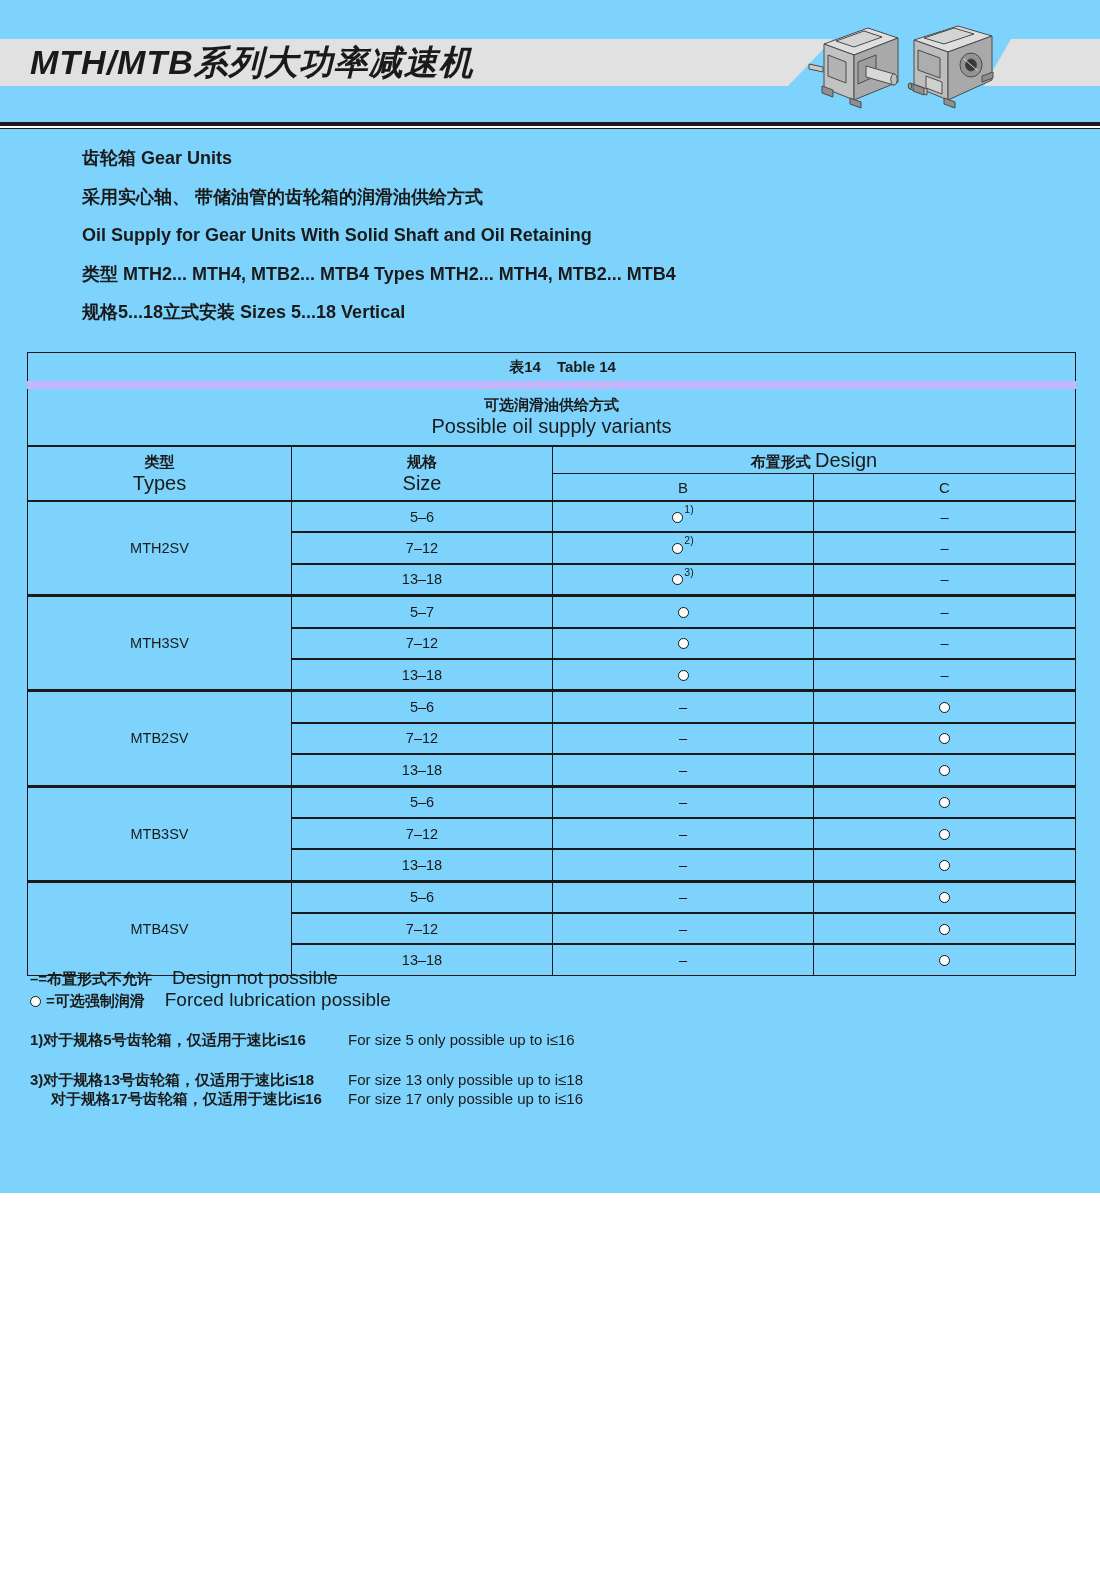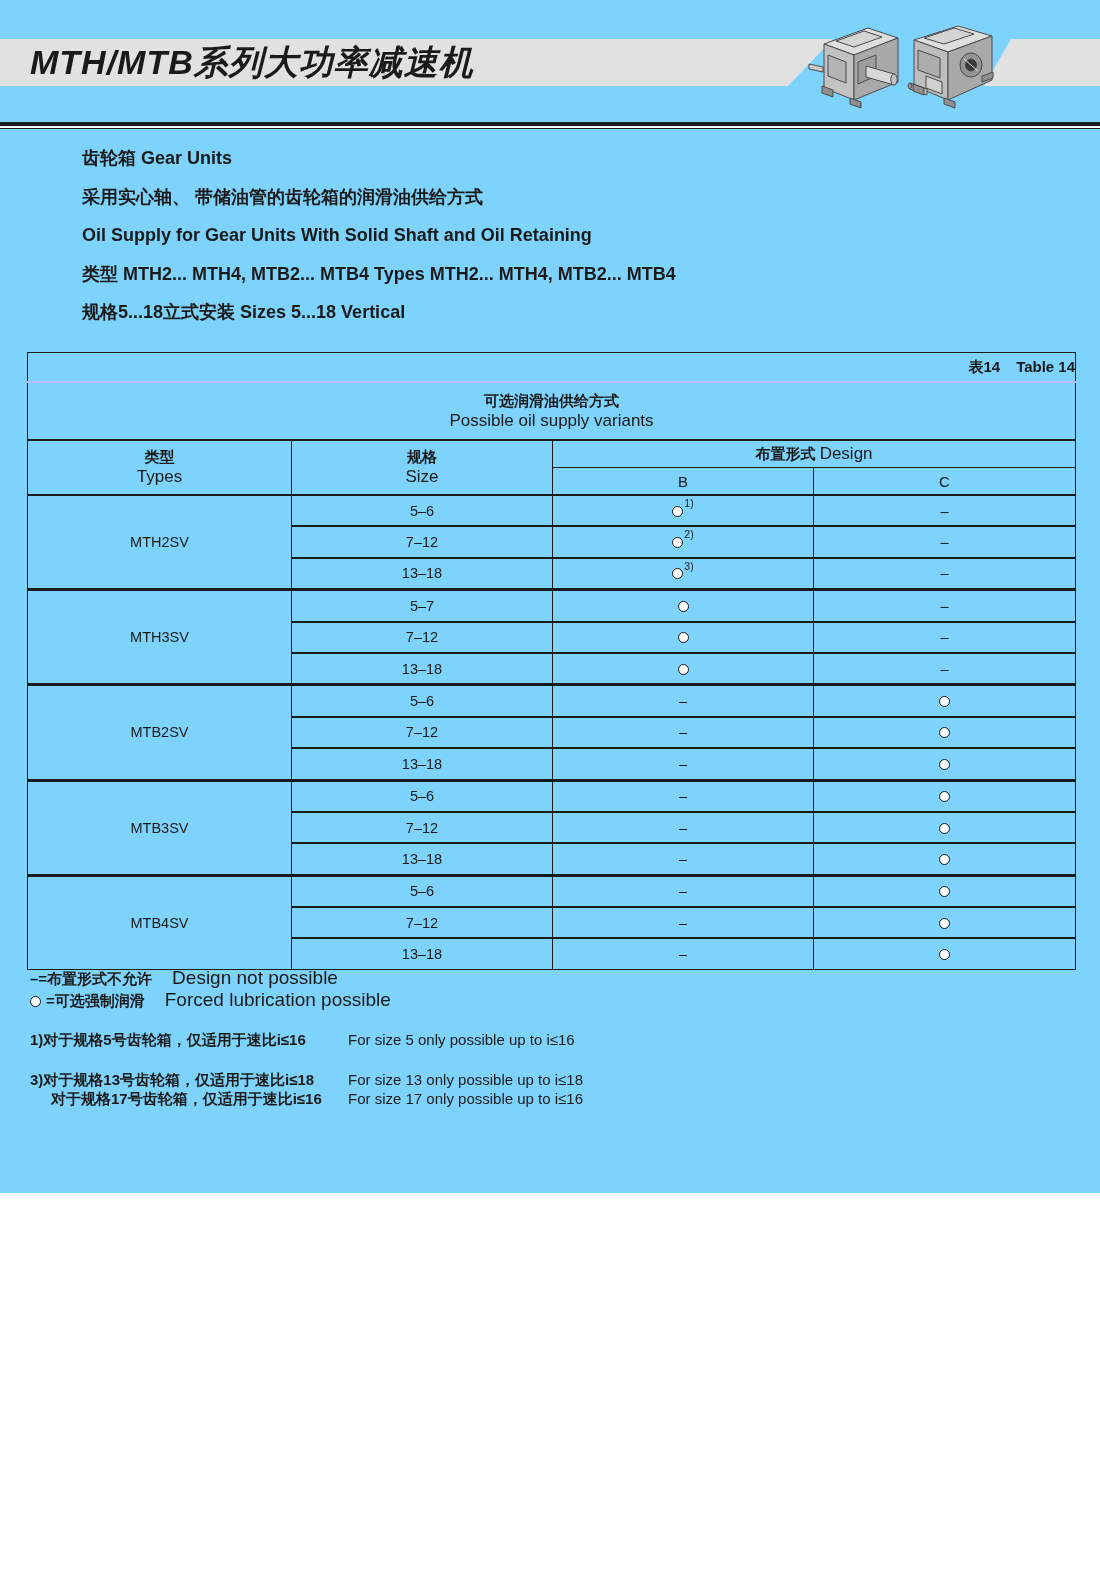--- a/index.html
+++ b/index.html
@@ -19,26 +19,26 @@
 
   
   .intro{position:absolute;left:38px;top:139px;font-size:18px;font-weight:bold;
         line-height:38.5px;white-space:nowrap;margin-left:44px;}
 
   
   .oil-table{position:absolute;left:27px;top:352px;width:1048px;border-collapse:collapse;
         table-layout:fixed;font-size:15px;}
   .oil-table th,.oil-table td{border:1px solid #1a1a1a;padding:0;margin:0;text-align:center;
         vertical-align:middle;font-weight:400;}
-  .title-row td{height:28px;text-align:right;padding-left:22px;font-weight:700;
-        border-bottom:2px solid #c4b5fd;}
+  .title-row td{height:28px;text-align:center;padding-left:22px;font-weight:700;
+        border-bottom:8px solid #c4b5fd;}
   .title-en{margin-left:16px;}
   .caption-row td{height:56px;border-bottom:2px solid #1a1a1a;}
   .zh{font-weight:700;font-size:15px;}
-  .en{font-weight:400;font-size:17px;}
+  .en{font-weight:400;font-size:20px;}
   .head1 th{height:26px;margin-top:47px;}
   .head1 th.design-th{border-bottom:1px solid #1a1a1a;}
   .head2 th{height:26px;border-bottom:2px solid #1a1a1a;font-size:15px;}
   .oil-table tbody td{height:29.4px;border-top:2px solid #1a1a1a;font-size:14.5px;}
   .oil-table tbody tr.group-start td{border-top:3px solid #1a1a1a;}
   .type-cell{font-size:14.5px;}
   .dash{font-weight:700;font-size:15px;}
   .ring{display:inline-block;width:9px;height:9px;border:1.8px solid #141414;
         border-radius:50%;vertical-align:-1px;background:#fff;}
   sup.ref{font-size:10.5px;line-height:0;position:relative;top:-3px;margin-left:1px;font-weight:400;}

